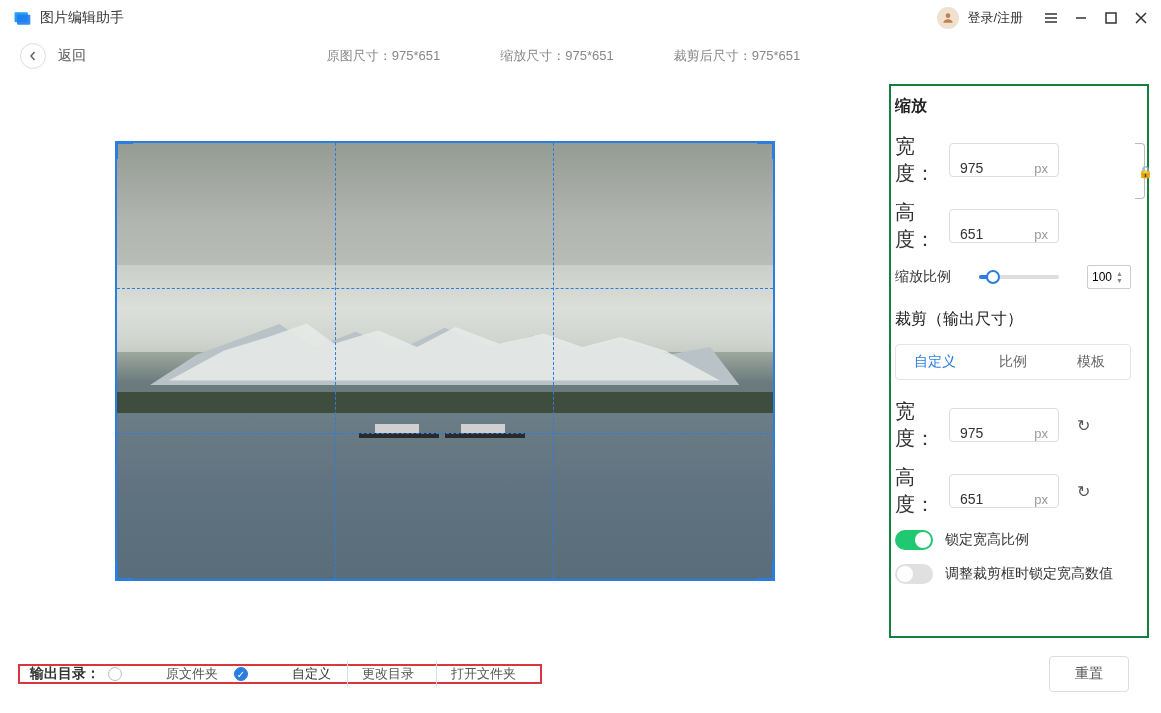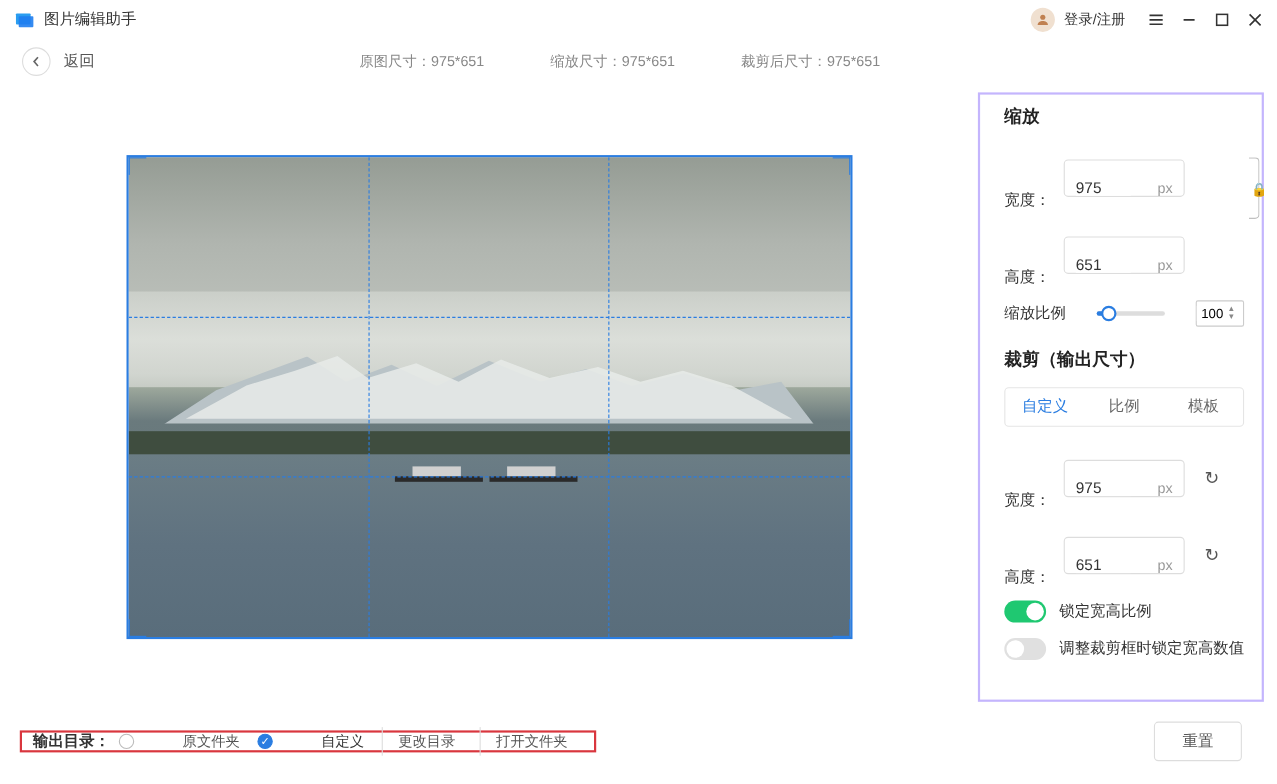--- a/index.html
+++ b/index.html
@@ -36,36 +36,36 @@
 .boat-body { position: absolute; bottom: 0; width: 100%; height: 5px; background: #2a2a2a; }
 .boat-cabin { position: absolute; bottom: 4px; left: 20%; width: 55%; height: 10px; background: #d0d0d0; }
 .grid-v { position: absolute; top: 0; bottom: 0; border-left: 1px dashed #2a7de1; }
 .grid-h { position: absolute; left: 0; right: 0; border-top: 1px dashed #2a7de1; }
 .corner { position: absolute; width: 18px; height: 18px; border: 3px solid #2a7de1; }
 .c-tl { top: -2px; left: -2px; border-right: none; border-bottom: none; }
 .c-tr { top: -2px; right: -2px; border-left: none; border-bottom: none; }
 .c-bl { bottom: -2px; left: -2px; border-right: none; border-top: none; }
 .c-br { bottom: -2px; right: -2px; border-left: none; border-top: none; }
 
-.sidebar { width: 260px; padding: 10px 16px 10px 22px; border: 2px solid #c4b5fd; margin: 8px 12px 8px 0; }
+.sidebar { width: 260px; padding: 10px 16px 10px 4px; border: 2px solid #15803d; margin: 8px 12px 8px 0; }
 .panel-title { font-size: 16px; font-weight: 600; color: #222; margin-bottom: 16px; }
 .field-row { display: flex; align-items: center; margin-bottom: 12px; gap: 10px; }
-.field-label { font-size: 14px; color: #333; width: 44px; margin-top: 40px; }
+.field-label { font-size: 20px; color: #333; width: 44px; }
 .num-input { width: 110px; height: 34px; border: 1px solid #ddd; border-radius: 4px; display: flex; align-items: flex-end; padding: 0 10px; }
 .num-input input { border: none; outline: none; width: 50px; font-size: 14px; color: #333; }
 .num-unit { color: #999; font-size: 13px; margin-left: auto; }
 .slider-row { display: flex; align-items: center; gap: 28px; margin-bottom: 20px; }
 .slider-label { font-size: 14px; color: #333; }
 .slider-track { flex: 1; height: 4px; background: #ddd; border-radius: 2px; position: relative; }
 .slider-fill { position: absolute; left: 0; width: 18%; height: 100%; background: #2a7de1; border-radius: 2px; }
 .slider-thumb { position: absolute; left: 18%; top: 50%; transform: translate(-50%, -50%); width: 14px; height: 14px; border-radius: 50%; background: #fff; border: 2px solid #2a7de1; }
 .spin-input { width: 44px; height: 24px; border: 1px solid #ccc; border-radius: 2px; display: flex; align-items: center; position: relative; }
 .spin-input input { border: none; outline: none; width: 28px; font-size: 12px; padding-left: 4px; }
 .spin-arrows { display: flex; flex-direction: column; font-size: 7px; color: #888; line-height: 7px; }
-.panel-title2 { font-size: 16px; font-weight: 700; color: #222; margin-bottom: 14px; }
+.panel-title2 { font-size: 16px; font-weight: 400; color: #222; margin-bottom: 14px; }
 .tabs { display: flex; border: 1px solid #e5e5e5; border-radius: 4px; overflow: hidden; margin-bottom: 18px; }
 .tab { flex: 1; text-align: center; padding: 8px 0; font-size: 14px; color: #666; cursor: pointer; }
 .tab.active { color: #2a7de1; font-weight: 500; }
 .refresh-icon { color: #555; cursor: pointer; font-size: 16px; margin-left: 8px; }
 .toggle-row { display: flex; align-items: center; gap: 12px; margin-bottom: 14px; }
 .toggle { width: 38px; height: 20px; border-radius: 10px; position: relative; cursor: pointer; }
 .toggle.on { background: #1fc871; }
 .toggle.off { background: #e0e0e0; }
 .toggle-thumb { position: absolute; top: 2px; width: 16px; height: 16px; border-radius: 50%; background: #fff; }
 .toggle.on .toggle-thumb { right: 2px; }

